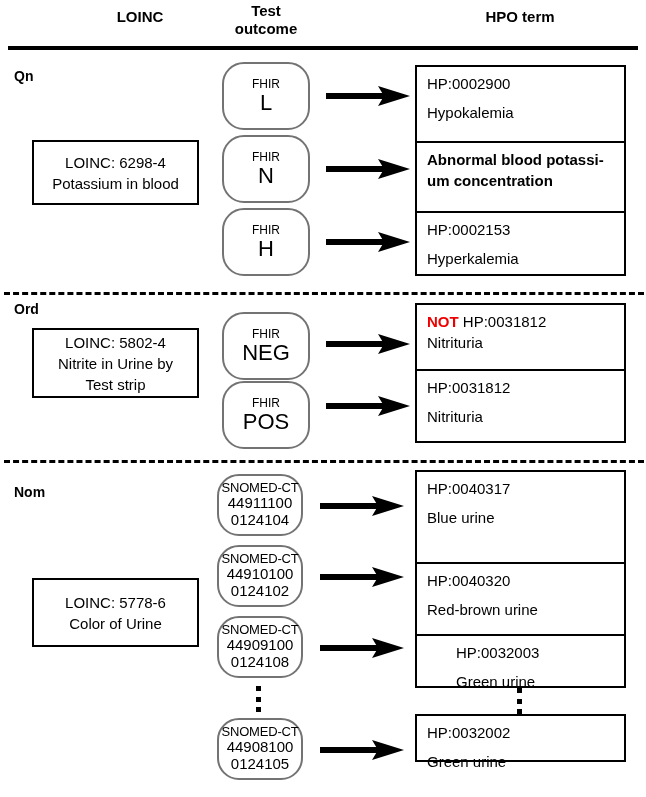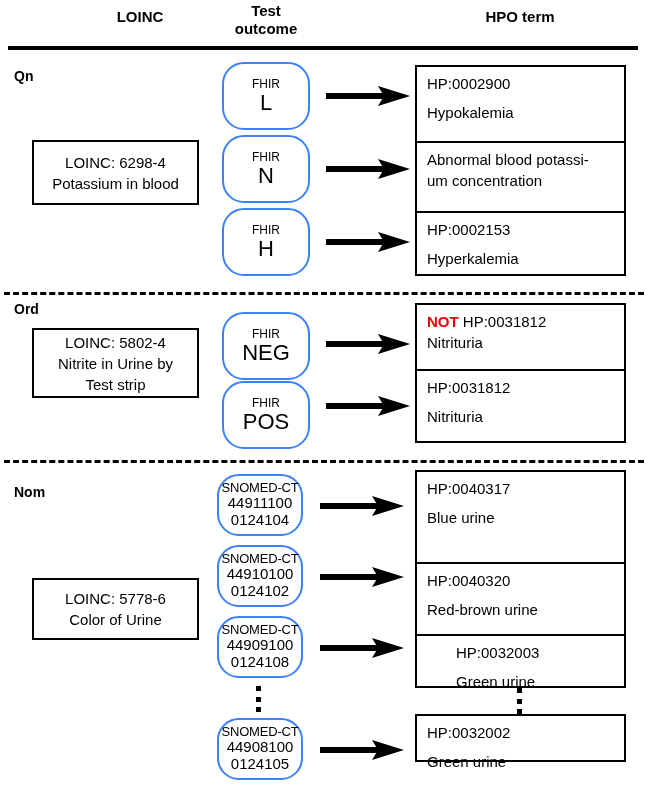--- a/index.html
+++ b/index.html
@@ -69,21 +69,21 @@
     justify-content: center;
     text-align: center;
     font-size: 15px;
     line-height: 21px;
   }
   .loinc-box div { white-space: nowrap; }
 
   
   .code-box {
     position: absolute;
-    border: 2px solid #3b82f6;
+    border: 2px solid #737373;
     background: #fff;
     box-sizing: border-box;
     display: flex;
     flex-direction: column;
     align-items: center;
     justify-content: center;
     text-align: center;
   }
   .code-box .sys {
     font-size: 12px;
@@ -212,21 +212,21 @@
     </g>
       </svg>
   </div>
 
   <div class="hpo-stack" style="left:415px; top:65px; width:211px; height:211px;">
     <div class="hpo-row spaced" style="height:74px;">
       <div class="code-line">HP:0002900</div>
       <div class="label-line">Hypokalemia</div>
     </div>
     <div class="hpo-row" style="height:70px;">
-      <div class="label-line" style="white-space:pre-line;">Abnormal blood potassi-
+      <div class="label-line" style="white-space:pre-line;font-weight:bold;">Abnormal blood potassi-
 um concentration</div>
     </div>
     <div class="hpo-row spaced" style="height:63px;">
       <div class="code-line">HP:0002153</div>
       <div class="label-line">Hyperkalemia</div>
     </div>
   </div>
 
   <div class="dashed-rule" style="top:292px;"></div>
 
@@ -273,21 +273,21 @@
     <div class="hpo-row spaced" style="height:72px;">
       <div class="code-line">HP:0031812</div>
       <div class="label-line">Nitrituria</div>
     </div>
   </div>
 
   <div class="dashed-rule" style="top:460px;"></div>
 
   <div class="section-label" style="left:14px; top:484px;">Nom</div>
 
-  <div class="loinc-box" style="left:32px; top:578px; width:167px; height:62px;">
+  <div class="loinc-box" style="left:32px; top:578px; width:167px; height:69px;">
     <div>LOINC: 5778-6</div>
     <div>Color of Urine</div>
   </div>
 
   <div class="code-box snomed" style="left:217px; top:474px; width:86px; height:62px;">
     <div class="sys">SNOMED-CT</div>
     <div class="val">44911100</div>
     <div class="val">0124104</div>
   </div>
 

